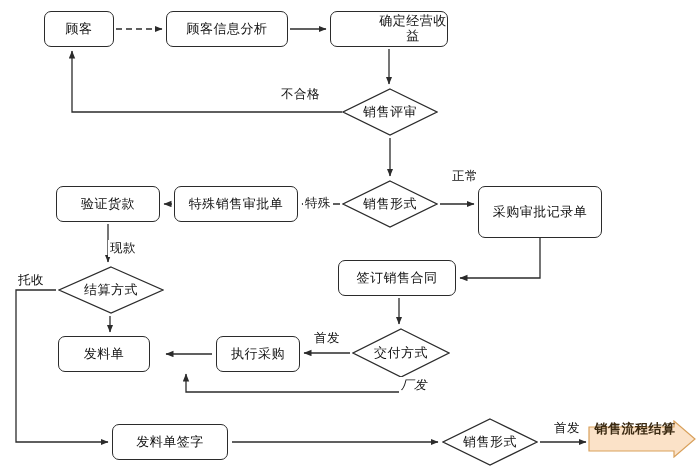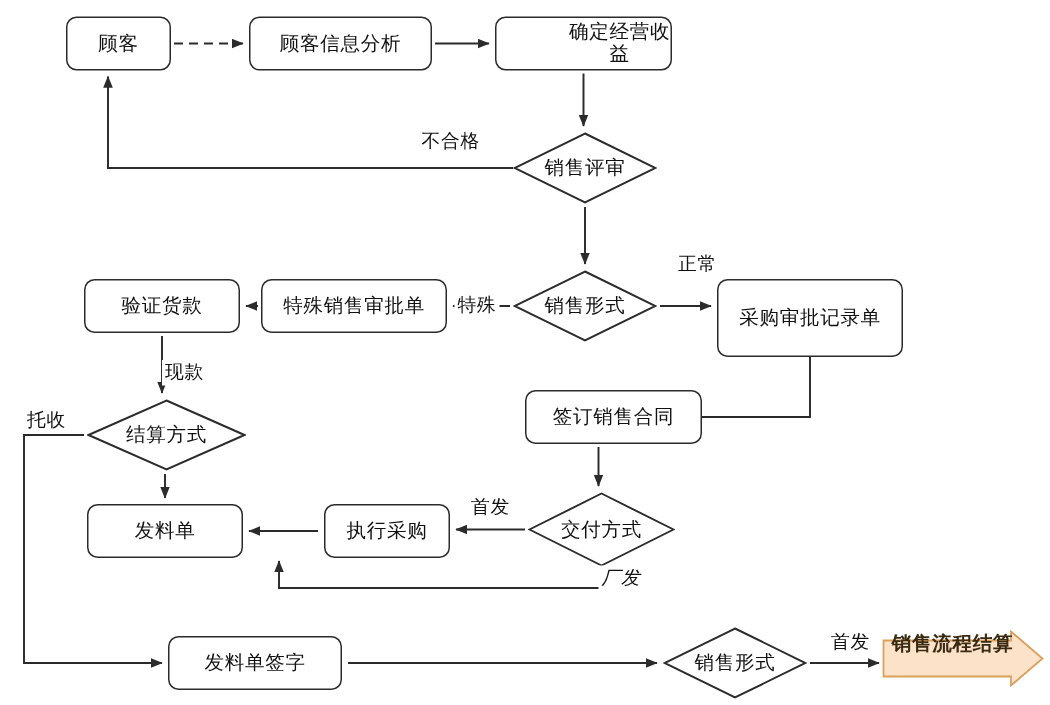--- a/index.html
+++ b/index.html
@@ -147,25 +147,25 @@
   <div class="node box" style="left:56px;  top:186px; width:104px; height:36px;">
       <span>验证货款</span>
     </div>
   <div class="node box" style="left:174px; top:186px; width:124px; height:36px;">
       <span>特殊销售审批单</span>
     </div>
   <div class="node box" style="left:478px; top:186px; width:124px; height:52px;">
       <span>采购审批记录单</span>
     </div>
 
-  <div class="node box" style="left:338px; top:260px; width:118px; height:36px;margin-left:12px;">
+  <div class="node box" style="left:338px; top:260px; width:118px; height:36px;">
       <span>签订销售合同</span>
     </div>
 
-  <div class="node box" style="left:58px;  top:336px; width:104px; height:36px;">
+  <div class="node box" style="left:58px;  top:336px; width:92px; height:36px;">
       <span>发料单</span>
     </div>
   <div class="node box" style="left:216px; top:336px; width:84px;  height:36px;">
       <span>执行采购</span>
     </div>
 
   <div class="node box" style="left:112px; top:424px; width:116px; height:36px;">
       <span>发料单签字</span>
     </div>
 

